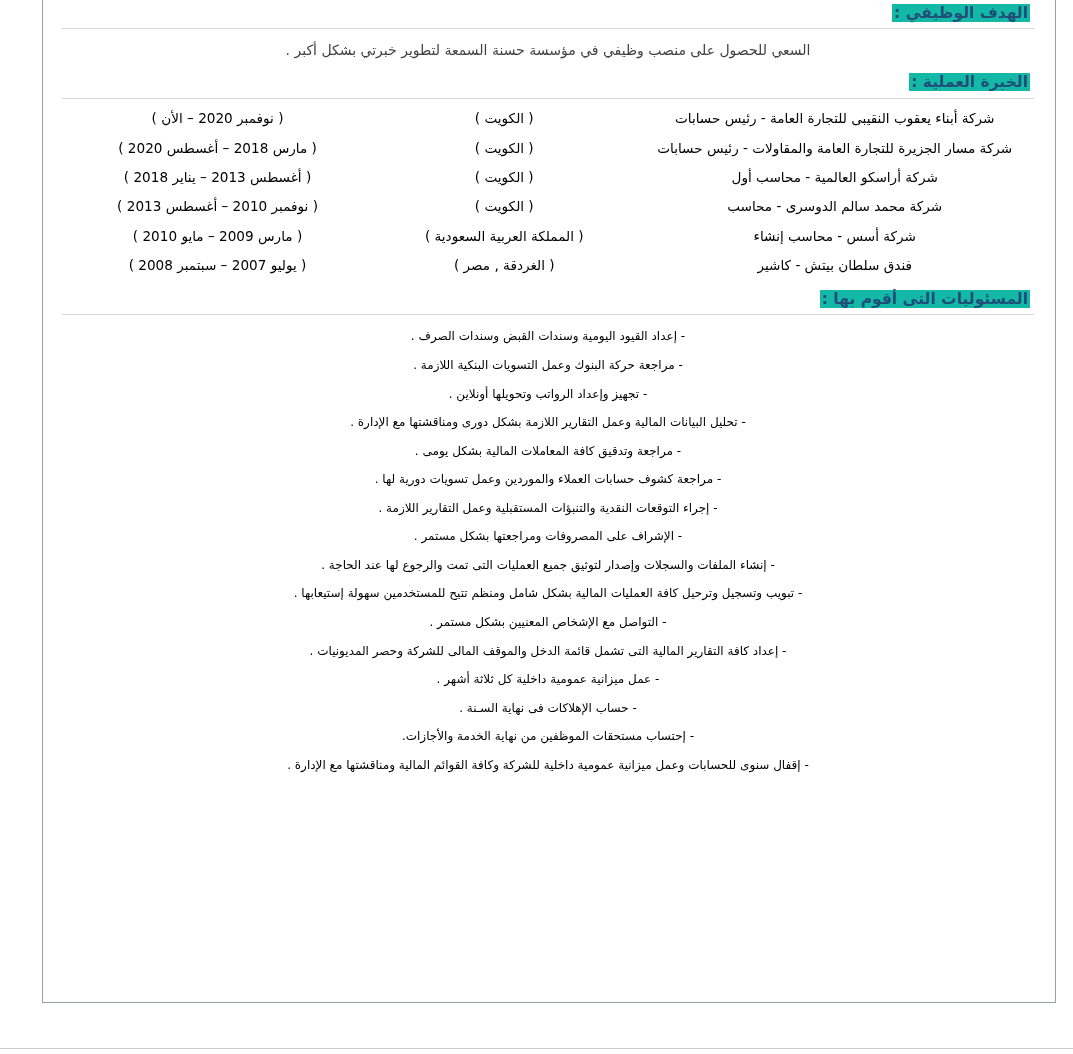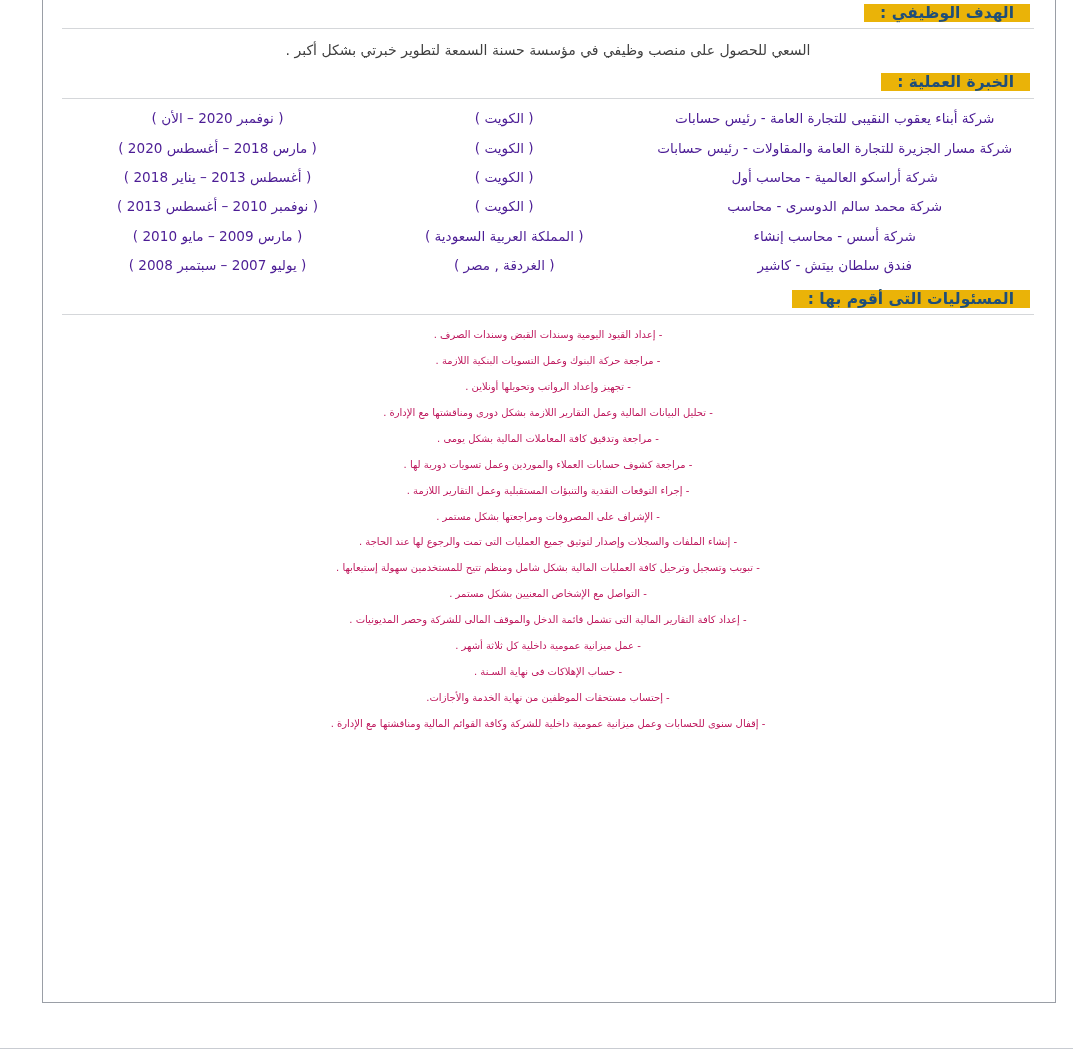--- a/index.html
+++ b/index.html
@@ -54,22 +54,22 @@
     text-align: right;
     font-size: 15.5px;
     font-weight: bold;
     color: #1f4e79;
     letter-spacing: 0;
     line-height: 1.25;
     padding: 4px 4px 2px 0;
     direction: rtl;
   }
   .section-head .hl {
-    background: #eab308;
-    padding: 0 16px;
+    background: #14b8a6;
+    padding: 0 2px;
   }
   .rule {
     height: 1px;
     background: #d5d7da;
     margin: 3px 0 5px 0;
     width: 100%;
   }
   .rule.indent {
     width: 100%;
   }
@@ -86,21 +86,21 @@
 
   
   .exp-table {
     width: 100%;
     border-collapse: collapse;
     direction: rtl;
     margin-top: 4px;
   }
   .exp-table td {
     font-size: 13.6px;
-    color: #4c1d95;
+    color: #000000;
     padding: 5.5px 0;
     vertical-align: middle;
     line-height: 1.35;
     white-space: nowrap;
   }
   .col-title {
     text-align: center;
     width: 41%;
   }
   .col-place {
@@ -112,22 +112,22 @@
     width: 32%;
   }
 
   
   .resp-wrap {
     padding-top: 2px;
   }
   .resp-item {
     text-align: center;
     direction: rtl;
-    font-size: 10px;
-    color: #be185d;
+    font-size: 12px;
+    color: #000000;
     line-height: 1.35;
     padding: 6.2px 0;
     white-space: nowrap;
   }
 </style>
 </head>
 <body>
 
 <div class="page-frame"></div>
 <div class="page-bottom-rule"></div>

